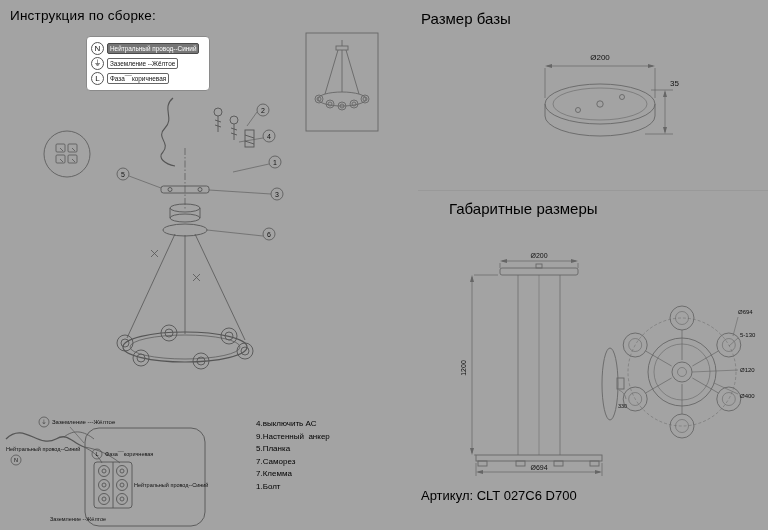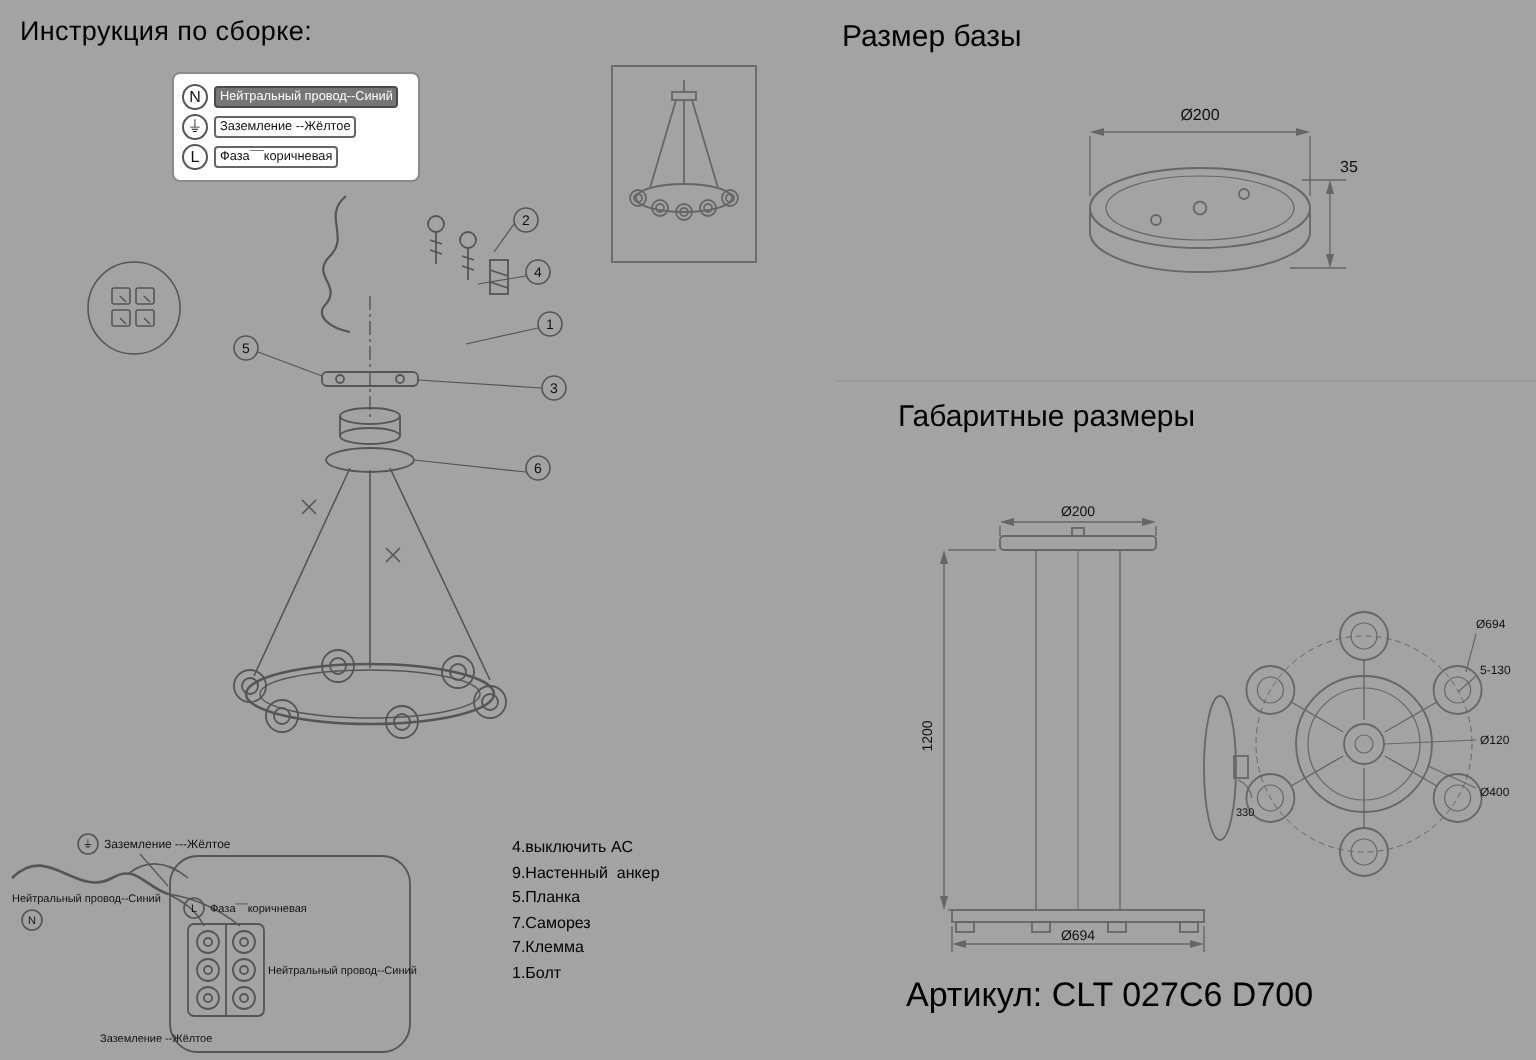--- a/index.html
+++ b/index.html
@@ -2,21 +2,21 @@
 <html><head>
 <meta charset="utf-8">
 <style>
   *{margin:0;padding:0;box-sizing:border-box;}
   html,body{width:768px;height:530px;background:#ffffff;overflow:hidden;
     font-family:"Liberation Sans",sans-serif;color:#111;}
   .page{position:relative;width:768px;height:530px;background:#a3a3a3;}
   .abs{position:absolute;}
   .title-main{font-size:13.5px;color:#000;letter-spacing:.2px;}
   .section-title{font-size:15px;color:#000;}
-  .article{font-size:17px;color:#000;margin-left:32px;}
+  .article{font-size:13px;color:#000;}
   .legend{border:1px solid #8a8a8a;border-radius:4px;padding:3px 4px;width:124px;background:#fff;}
   .legend-row{display:flex;align-items:center;gap:3px;margin:2px 0;}
   .legend-sym{width:13px;height:13px;min-width:13px;border:1px solid #555;border-radius:50%;
     font-size:8px;display:flex;align-items:center;justify-content:center;background:#fff;}
   .legend-lbl{font-size:6.4px;border:1px solid #666;border-radius:2px;padding:1px 2px;white-space:nowrap;background:#fff;}
   .legend-lbl.dark{background:#767676;color:#fff;border-color:#4a4a4a;}
   .parts div{font-size:8px;line-height:12.5px;color:#000;white-space:pre;}
   .divider{border-top:1px solid #999;width:350px;height:0;}
   svg{display:block;}
   svg text{font-family:"Liberation Sans",sans-serif;fill:#111;}

